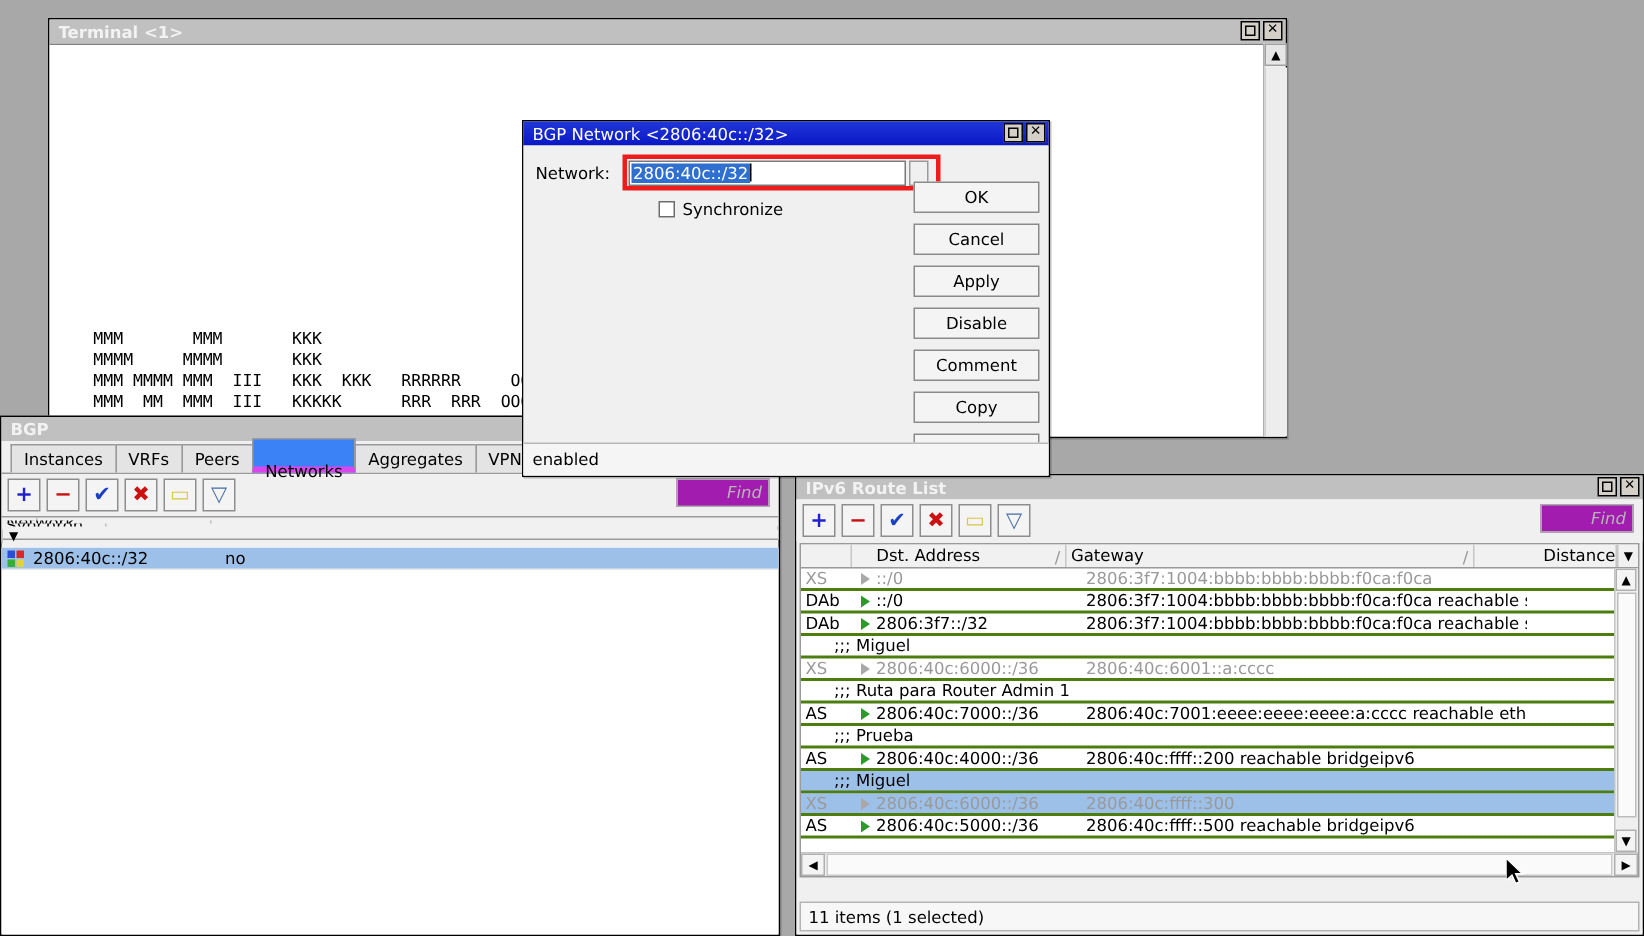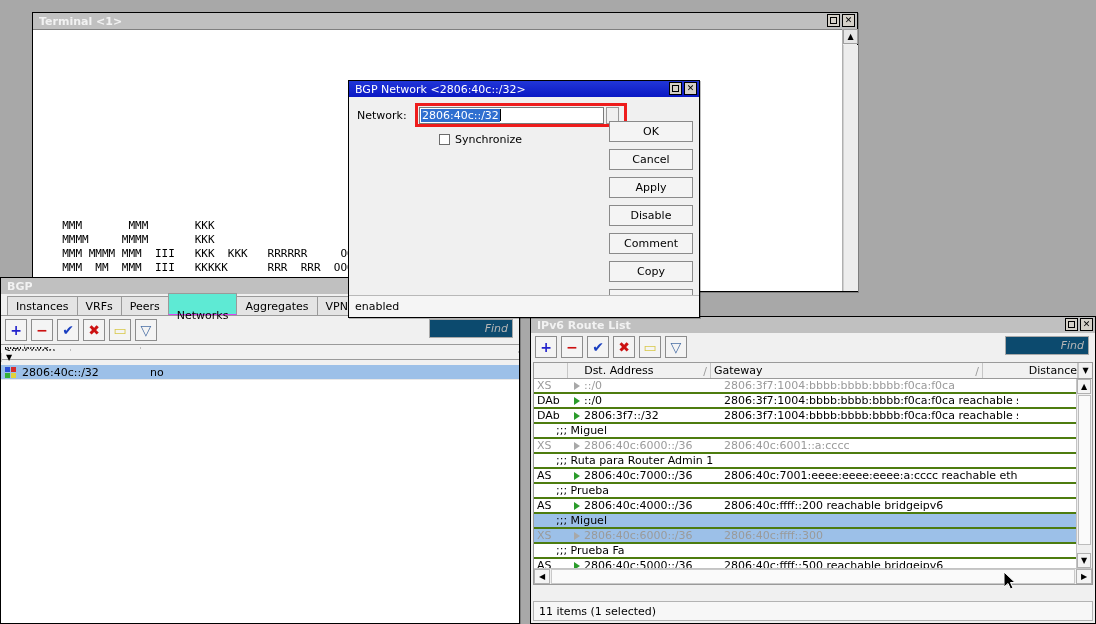--- a/index.html
+++ b/index.html
@@ -88,44 +88,44 @@
     padding: 3px 8px 3px 8px;
     border: 1px solid #9a9a9a;
     border-bottom: none;
     background: #e4e4e4;
     margin-right: -1px;
     font-size: 11px;
     height: 19px;
     white-space: nowrap;
   }
   .tab.active {
-    background: #5eead4;
+    background: #3b82f6;
     height: 22px;
     padding-top: 15px;
     position: relative; z-index: 2;
-    border-bottom: 1px solid #d946ef;
+    border-bottom: 4px solid #d946ef;
   }
   .toolbar {
     height: 28px; display: flex; align-items: center;
     padding: 2px 4px; gap: 4px;
     background: #f0f0f0;
     position: relative;
   }
   .tbtn {
     width: 22px; height: 22px;
     border: 1px solid #8d8d8d;
     background: #f4f4f4;
     display: flex; align-items: center; justify-content: center;
     font-size: 14px; font-weight: bold; line-height: 1;
   }
   .findbox {
     position: absolute; right: 6px; top: 3px;
-    width: 84px; height: 19px;
+    width: 62px; height: 19px;
     border: 1px solid #a9a9a9;
-    background: #0c4a6e;
+    background: #a21caf;
     display: flex; align-items: center; justify-content: flex-end;
     padding-right: 4px;
     font-style: italic; color: #b5b5b5; font-size: 11px;
   }
 
   
   .thead {
     display: flex; height: 16px;
     background: #f1f1f1;
     border-top: 1px solid #9a9a9a;
@@ -447,23 +447,20 @@
           <div class="rrow dim sel">
             <span class="c-flag">XS</span>
             <span class="c-arrow">
               <span class="tri dim"></span>
             </span>
             <span class="c-dst">2806:40c:6000::/36</span>
             <span class="c-gw">2806:40c:ffff::300</span>
             <span class="c-dist"></span>
           </div>
           <div class="rrow">
-            <span class="comment-row">;;; Prueba Fa</span>
-          </div>
-          <div class="rrow">
             <span class="c-flag">AS</span>
             <span class="c-arrow">
               <span class="tri"></span>
             </span>
             <span class="c-dst">2806:40c:5000::/36</span>
             <span class="c-gw">2806:40c:ffff::500 reachable bridgeipv6</span>
             <span class="c-dist"></span>
           </div>
         </div>
 

